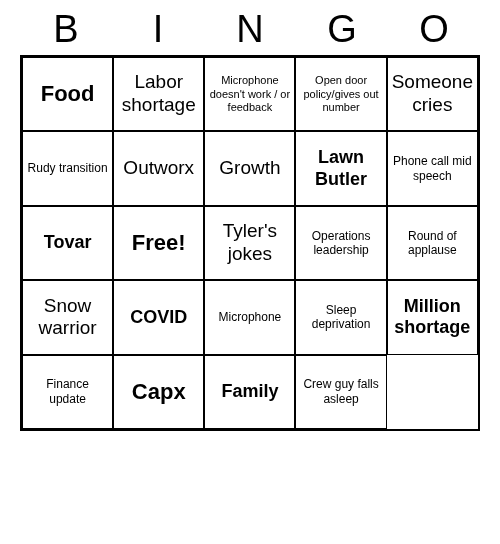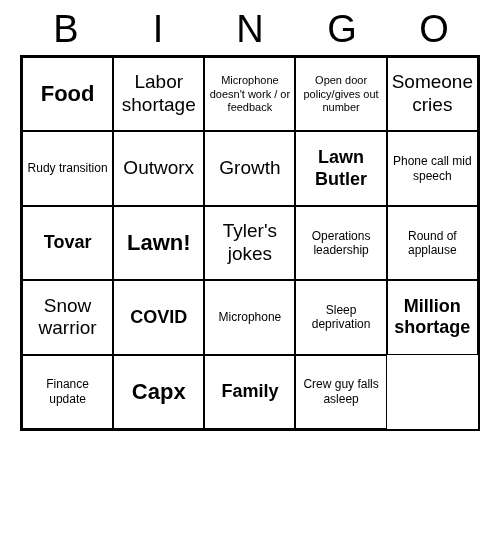--- a/index.html
+++ b/index.html
@@ -89,21 +89,21 @@
     <div class="bingo-cell">Labor shortage</div>
     <div class="bingo-cell xsmall">Microphone doesn't work / or feedback</div>
     <div class="bingo-cell xsmall">Open door policy/gives out number</div>
     <div class="bingo-cell">Someone cries</div>
     <div class="bingo-cell small">Rudy transition</div>
     <div class="bingo-cell">Outworx</div>
     <div class="bingo-cell">Growth</div>
     <div class="bingo-cell medium">Lawn Butler</div>
     <div class="bingo-cell small">Phone call mid speech</div>
     <div class="bingo-cell medium">Tovar</div>
-    <div class="bingo-cell large">Lawn!</div>
+    <div class="bingo-cell large">Free!</div>
     <div class="bingo-cell">Tyler's jokes</div>
     <div class="bingo-cell small">Operations leadership</div>
     <div class="bingo-cell small">Round of applause</div>
     <div class="bingo-cell">Snow warrior</div>
     <div class="bingo-cell medium">COVID</div>
     <div class="bingo-cell small">Microphone</div>
     <div class="bingo-cell small">Sleep deprivation</div>
     <div class="bingo-cell medium">Million shortage</div>
     <div class="bingo-cell small">Finance update</div>
     <div class="bingo-cell large">Capx</div>

